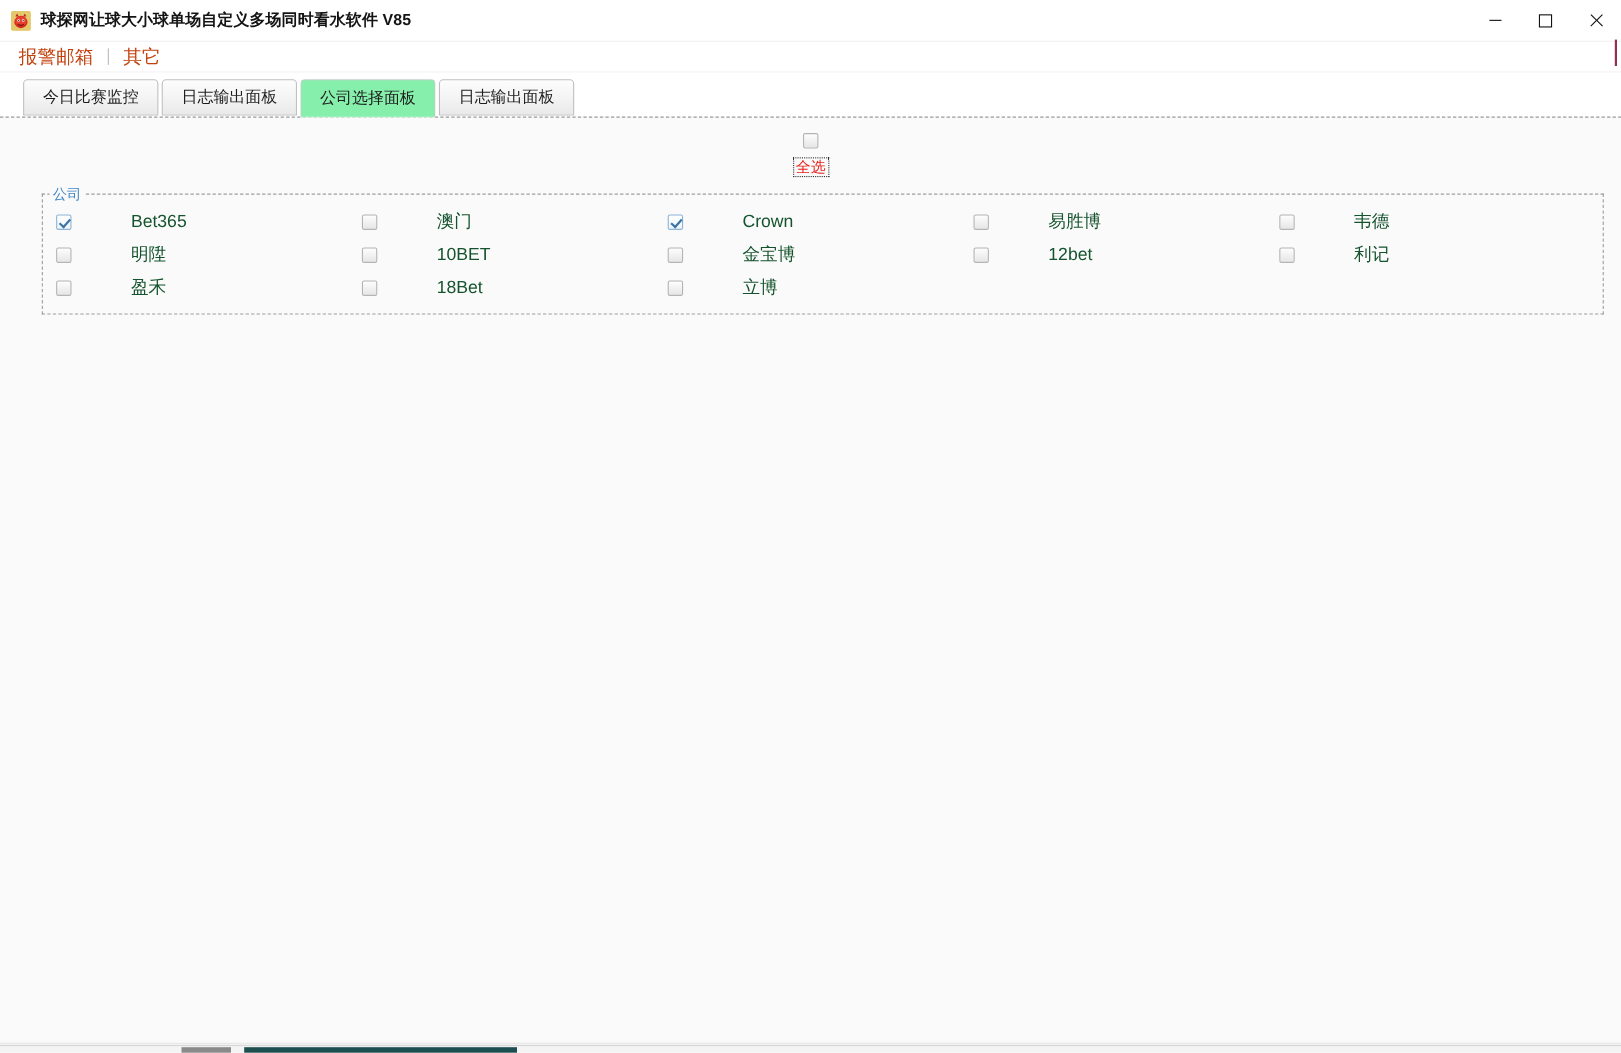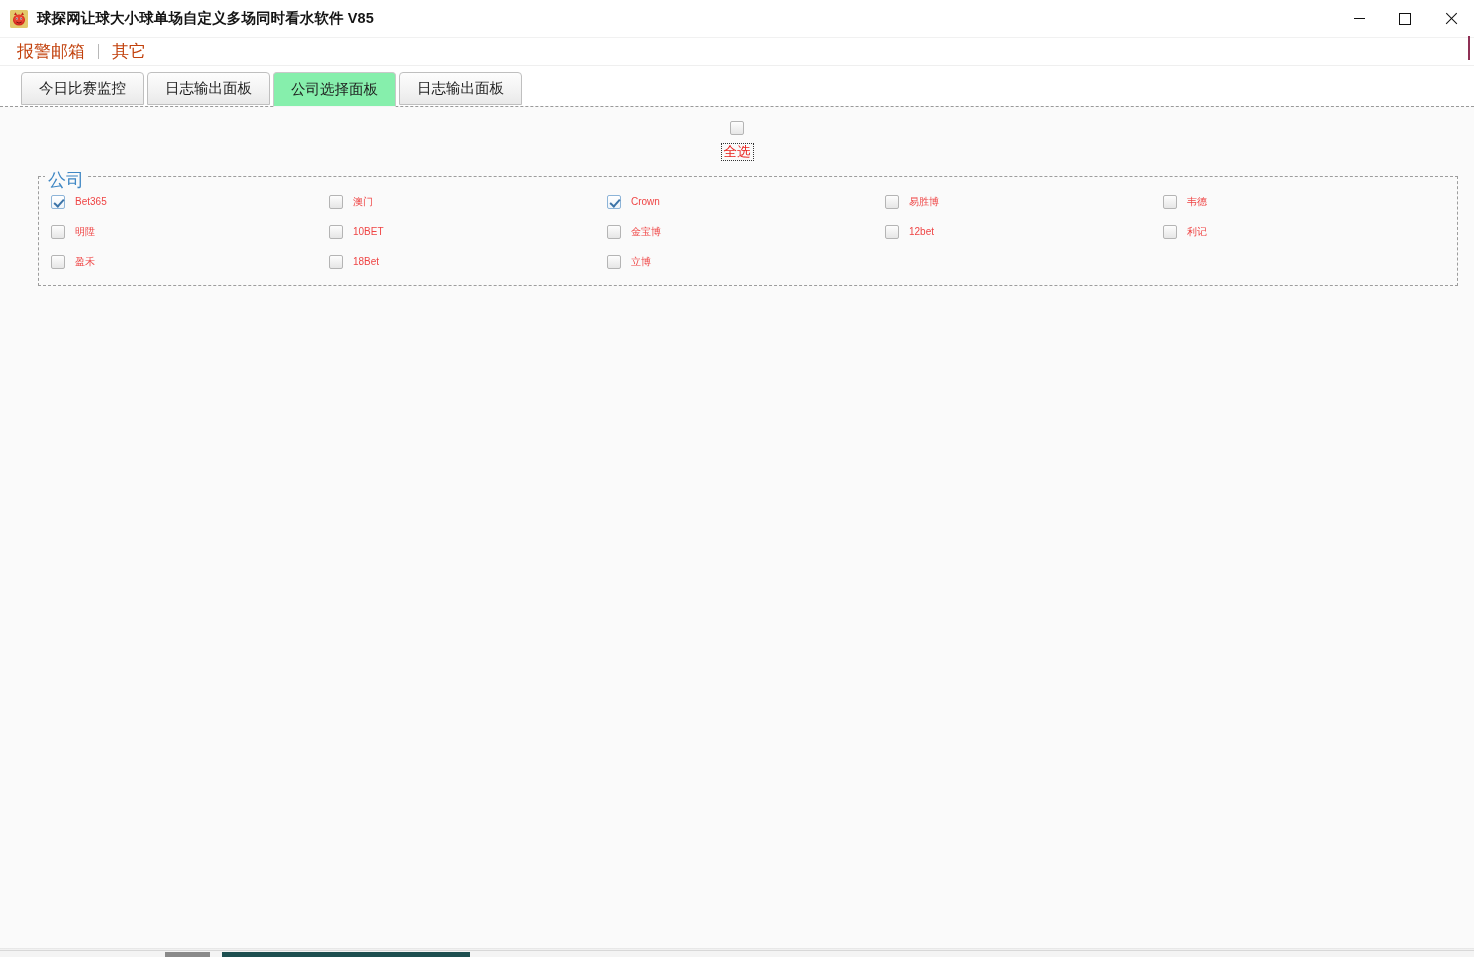--- a/index.html
+++ b/index.html
@@ -220,42 +220,43 @@
     background: #fafafa;
     padding: 16px 0 14px 0;
     box-sizing: border-box;
   }
   .groupbox-title {
     position: absolute;
     top: -9px;
     left: 6px;
     background: #fafafa;
     padding: 0 3px;
-    font-size: 18px;
+    font-size: 13px;
     color: #3f87c4;
     white-space: nowrap;
   }
   .cb-grid {
     display: grid;
     grid-template-columns: repeat(5, 278px);
     row-gap: 12px;
     padding-left: 12px;
   }
   .cb-cell {
     display: flex;
     align-items: center;
     gap: 10px;
     height: 18px;
     cursor: default;
   }
   .cb-cell .cb-text {
-    font-size: 10px;
-    color: #ef4444;
+    font-size: 16px;
+    color: #14532d;
     white-space: nowrap;
     line-height: 18px;
+    margin-left: 44px;
   }
 
   
   .window-shadow-edge {
     position: absolute;
     left: 0;
     right: 0;
     bottom: 0;
     height: 3px;
     background: linear-gradient(to bottom, #e3e3e3, #ffffff);

